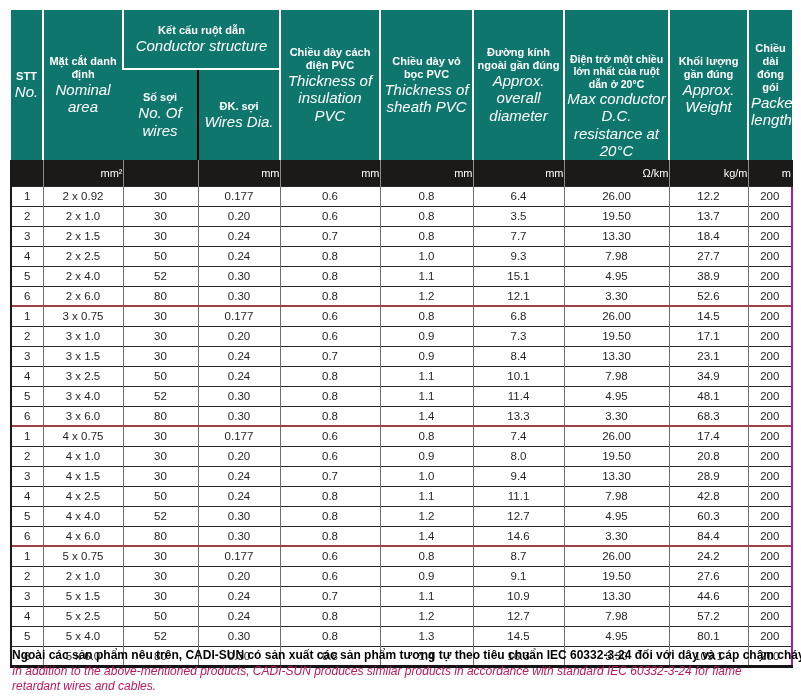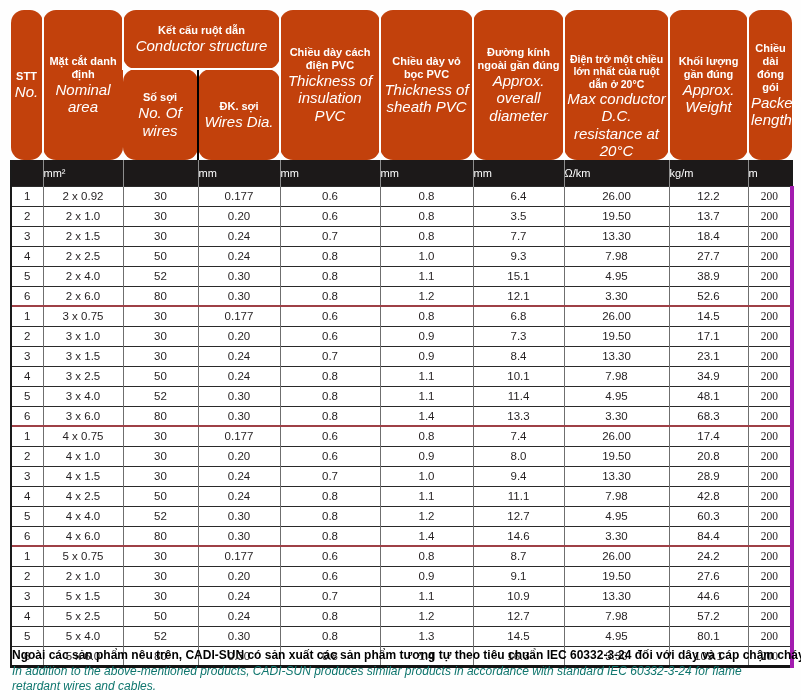--- a/index.html
+++ b/index.html
@@ -15,82 +15,81 @@
 
   table.spec {
     border-collapse: collapse;
     table-layout: fixed;
     width: 781px;
     margin: 10px 0 0 10px;
   }
 
   
   thead th {
-    background: #c2410c;
+    background: #0f766e;
     color: #ffffff;
     vertical-align: middle;
     text-align: center;
     padding: 1px 2px;
     font-weight: normal;
-    border-radius: 13px;
   }
   thead tr.hdr-row-1 { height: 37px; }
   thead tr.hdr-row-2 { height: 57px; }
   thead th .vi { font-weight: bold; font-size: 11px; line-height: 1.18; }
   thead th .en { font-style: italic; font-size: 15px; line-height: 1.15; }
   thead th.sep { border-left: 2px solid #ffffff; }
   thead tr.hdr-row-2 th { border-top: 2px solid #ffffff; }
   thead tr.hdr-row-2 th.sub-sep { border-left: 2px solid #000000; }
   thead th.resistance .vi { font-size: 10.5px; margin-top: 42px; }
 
   
   tr.units-row td {
     background: #1c1919;
     color: #ffffff;
     height: 26px;
     font-size: 11px;
-    text-align: left;
+    text-align: right;
     vertical-align: middle;
     border-left: 1px solid #8d8d8d;
   }
   tr.units-row td:first-child { border-left: 2px solid #1a1a1a; }
   tr.units-row td:last-child { border-right: 2px solid #1a1a1a; }
 
   
   tbody td {
     background: #ffffff;
     text-align: center;
     vertical-align: middle;
     height: 20px;
     font-size: 11.5px;
     border-left: 1px solid #6f6f6f;
     border-top: 1px solid #2a2a2a;
   }
   tbody td:first-child { border-left: 2px solid #1a1a1a; }
-  tbody td:last-child { border-right: 4px solid #a21caf; font-family: Liberation Serif, serif; }
+  tbody td:last-child { border-right: 2px solid #a21caf; }
   tbody tr:last-child td { border-bottom: 3px solid #141414; }
   tbody tr.group-start td { border-top: 2px solid #9e4046; }
 
   
   .footnote {
     position: absolute;
     left: 12px; top: 648px; width: 780px;
   }
   .footnote .vi-note {
     font-weight: bold;
     font-size: 12px;
     line-height: 1.3;
     color: #000000;
     white-space: nowrap;
   }
   .footnote .en-note {
     font-style: italic;
     font-size: 12px;
     line-height: 1.25;
-    color: #0f766e;
+    color: #be185d;
   }
 </style>
 </head>
 <body>
 
 <div class="sheet">
 
   <table class="spec">
     <colgroup>
       <col style="width:32px">

